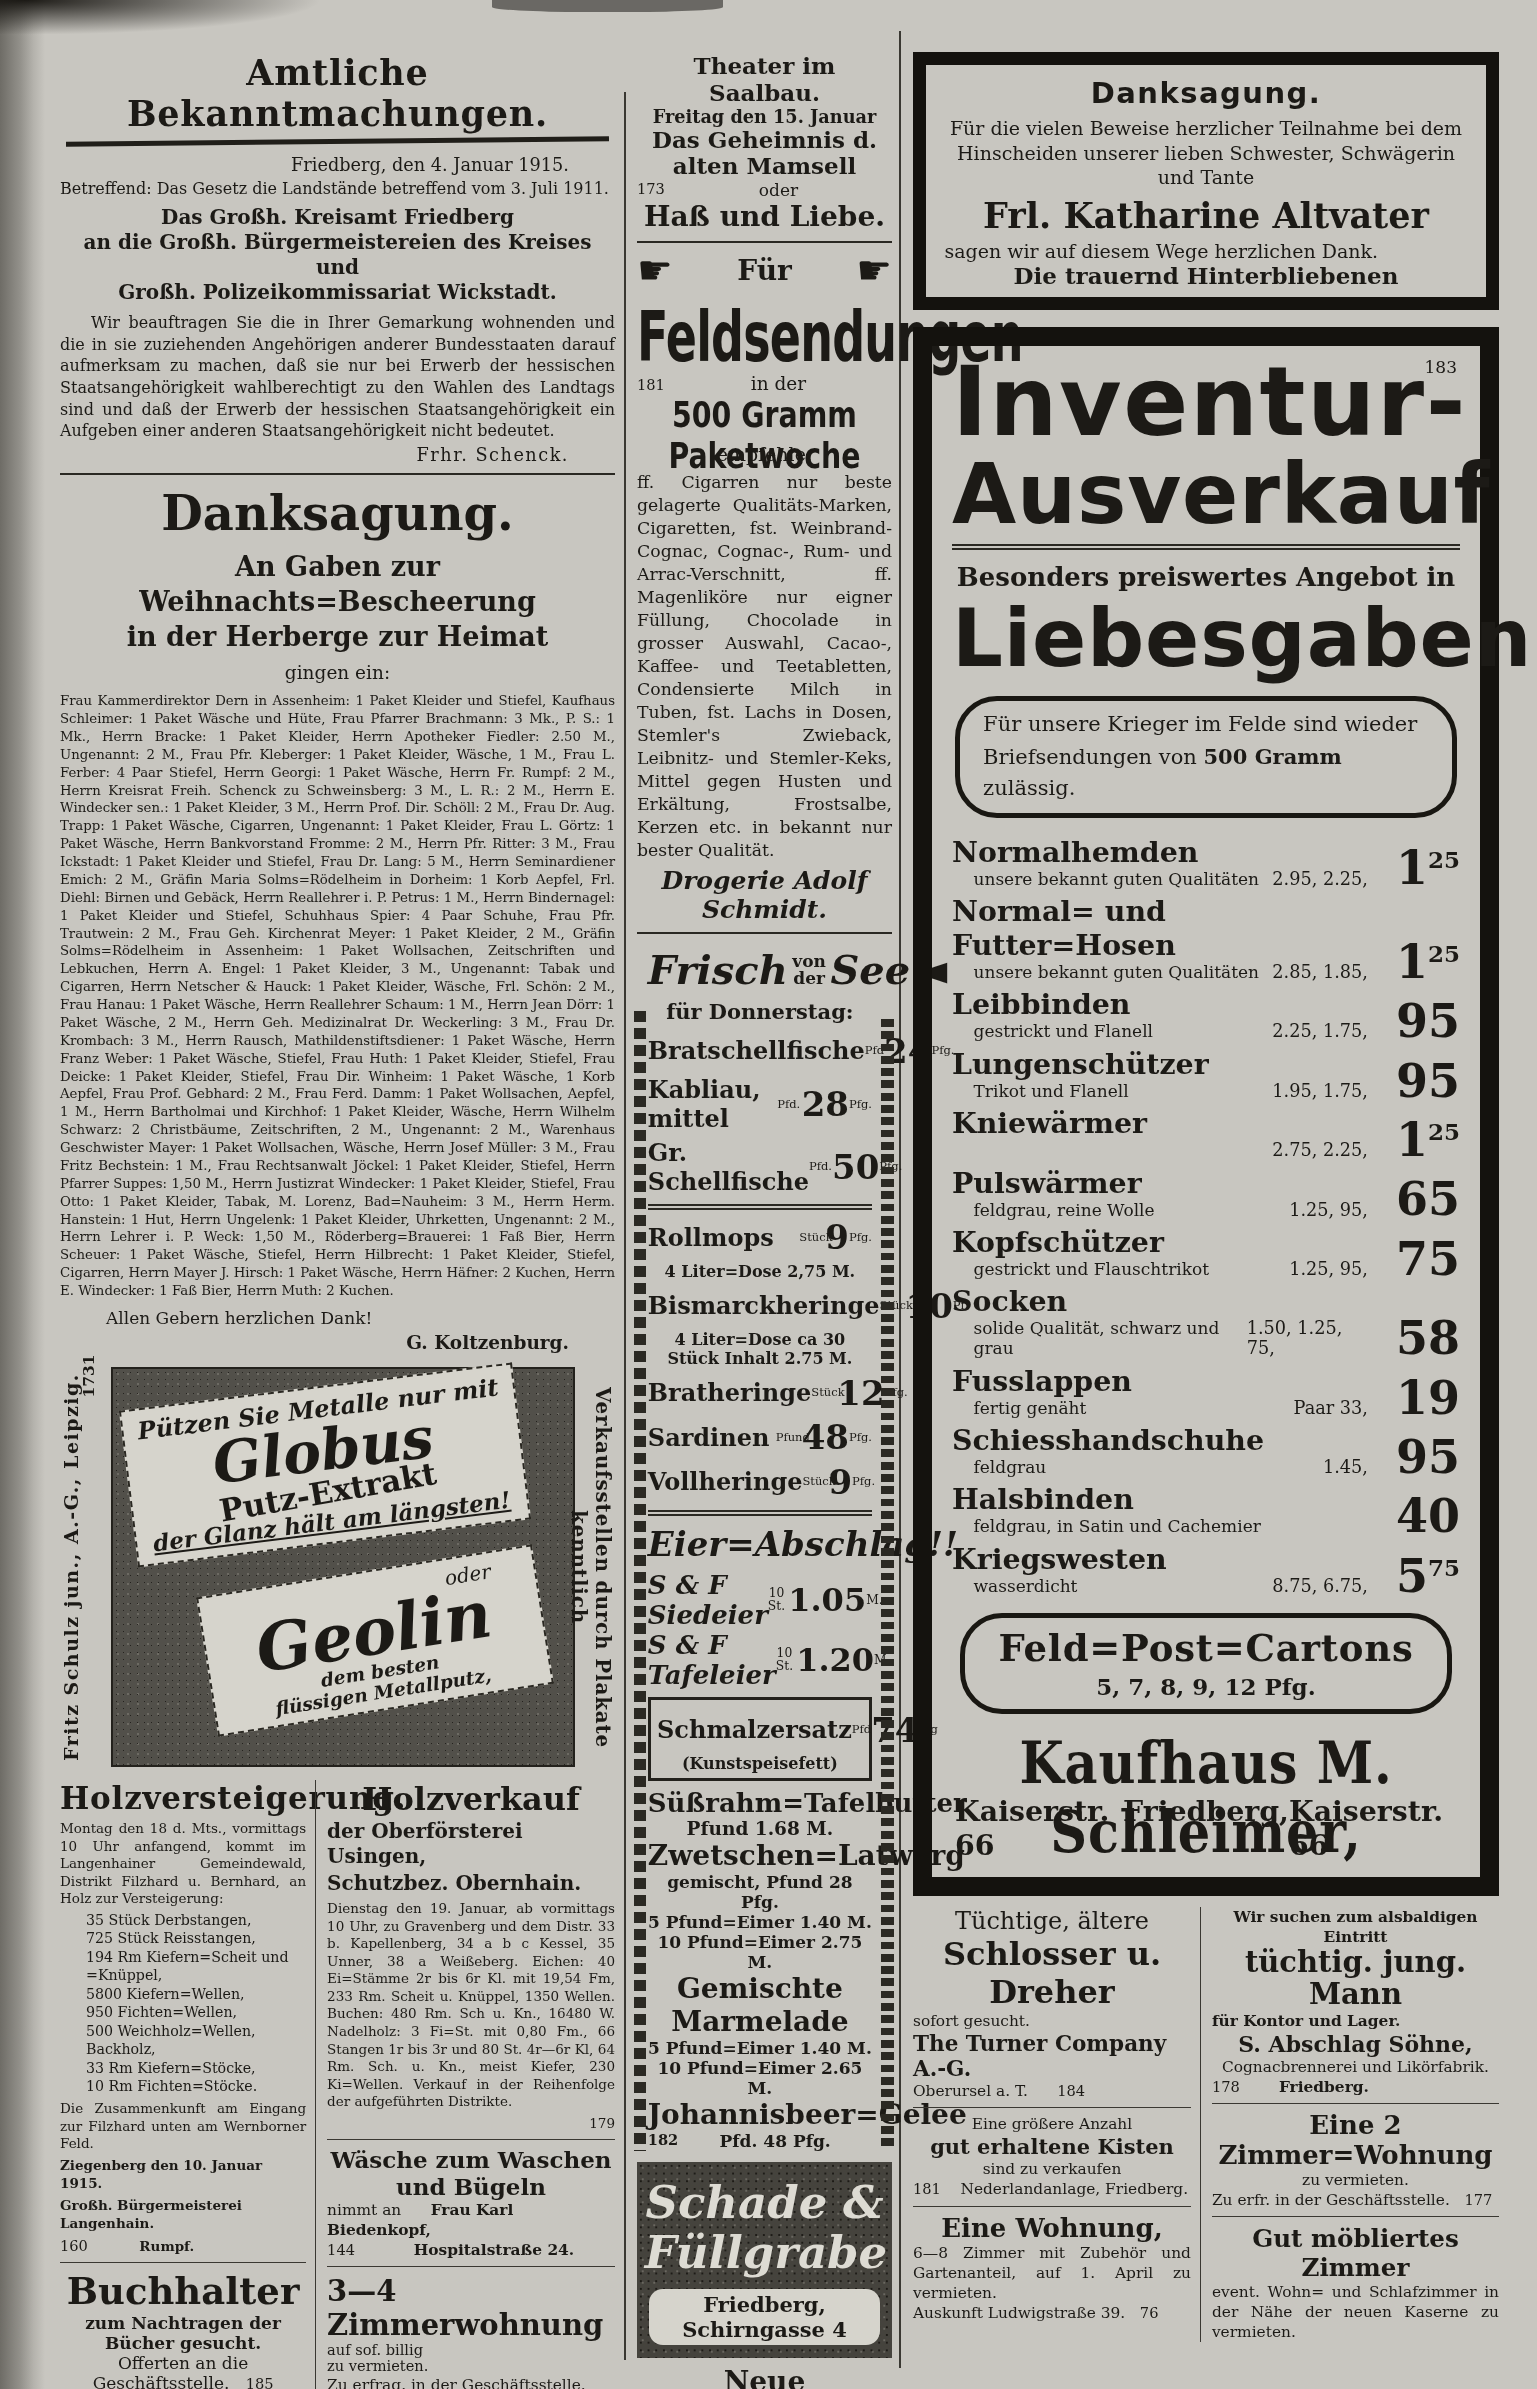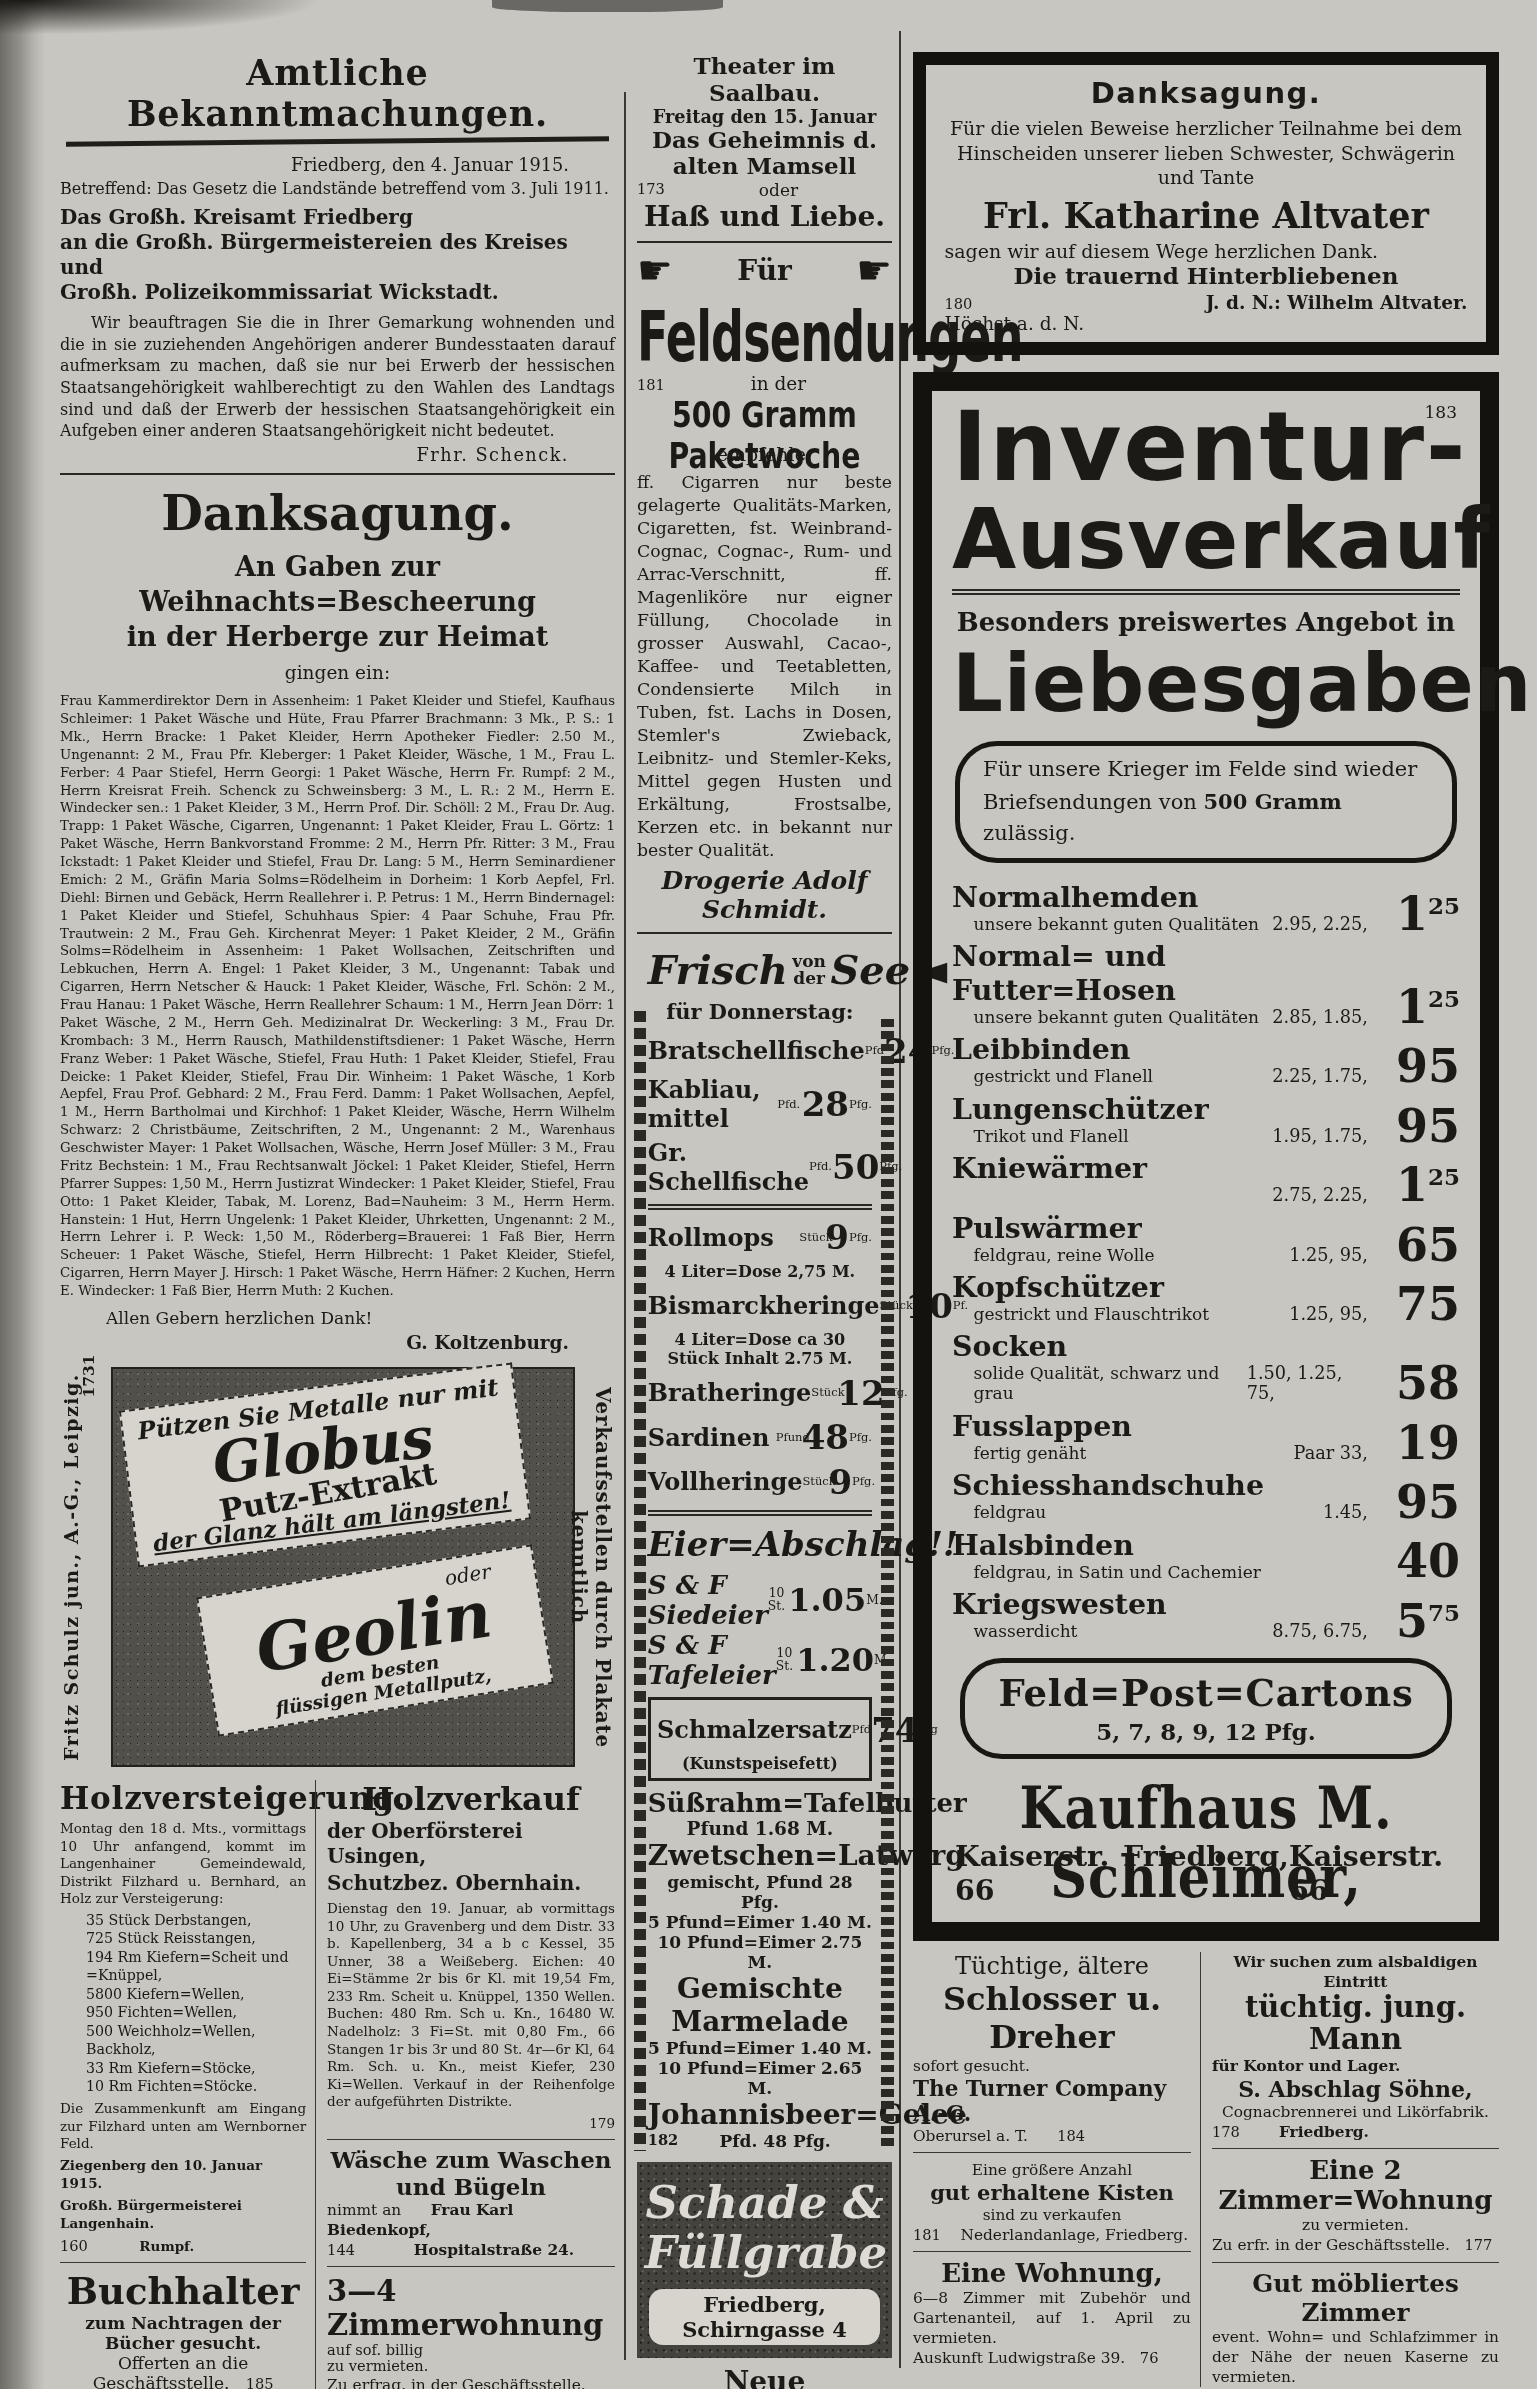--- a/index.html
+++ b/index.html
@@ -26,21 +26,21 @@
   .j { text-align:justify; }
   .r { text-align:right; }
   .sans { font-family:"DejaVu Sans","Liberation Sans",sans-serif; }
   .rule { border:none; border-top:2.3px solid #2a2822; margin:7.7px 0; }
   .rule-thin { border:none; border-top:1.5px solid #3a3832; margin:6.2px 0; }
   
   .amt-title { font-size:35px; font-weight:bold; text-align:center; letter-spacing:0.8px; }
   .amt-underline { height:5.4px; background:#201e19; margin:4.6px 6.2px 10.8px 6.2px; transform:rotate(-0.6deg); }
   .dateline { font-size:17.7px; text-align:right; padding-right:46px; margin-bottom:4.6px; }
   .betreff { font-size:16px; margin-bottom:6.2px; }
-  .from { font-size:20px; font-weight:bold; text-align:left; line-height:1.25; }
+  .from { font-size:20px; font-weight:bold; text-align:center; line-height:1.25; }
   .amt-body { font-size:16px; line-height:1.35; margin-top:7.7px; text-indent:31px; }
   .amt-sig { font-size:17.7px; text-align:right; padding-right:46px; margin-top:3.1px; letter-spacing:1.5px; }
   .dank1-title { font-size:48px; font-weight:bold; text-align:center; margin:10.8px 0 7.7px; }
   .dank1-sub { font-size:27px; font-weight:bold; text-align:center; line-height:1.3; }
   .dank1-intro { font-size:18.5px; text-align:center; margin:7.7px 0 9.2px; }
   .dank1-list { font-size:13.3px; line-height:1.345; text-align:justify; }
   .dank1-close { font-size:17px; margin-top:7.7px; text-indent:46px; }
   .dank1-sig { font-size:18.5px; font-weight:bold; text-align:right; padding-right:46px; margin-top:4.6px; }
   .globus { position:relative; margin-top:14px; height:400px; }
   .globus-vl { position:absolute; left:0; top:0; width:46px; height:100%;
@@ -436,27 +436,20 @@
 
   </div>
 
   <div class="col col3">
     <section class="altvater">
       <h3 class="alt-title">Danksagung.</h3>
       <p class="alt-body">Für die vielen Beweise herzlicher Teilnahme bei dem Hinscheiden unserer lieben Schwester, Schwägerin und Tante</p>
       <p class="alt-name">Frl. Katharine Altvater</p>
       <p class="alt-line">sagen wir auf diesem Wege herzlichen Dank.</p>
       <p class="alt-mourn">Die trauernd Hinterbliebenen</p>
-      <div class="alt-bottom">
-        <span>
-          <span class="adnum">180</span><br>
-          <span>Höchst a. d. N.</span>
-        </span>
-        <span class="b">J. d. N.: Wilhelm Altvater.</span>
-      </div>
     </section>
     <section class="inventur">
       <span class="inv-num">183</span>
       <div class="inv-t1 sans">Inventur-</div>
       <div class="inv-t2 sans">Ausverkauf</div>
       <div class="dbl-rule"></div>
       <div class="inv-sub">Besonders preiswertes Angebot in</div>
       <div class="inv-t3 sans">Liebesgaben!</div>
       <div class="krieger">
         <span>Für unsere Krieger im Felde sind wieder</span><br>

